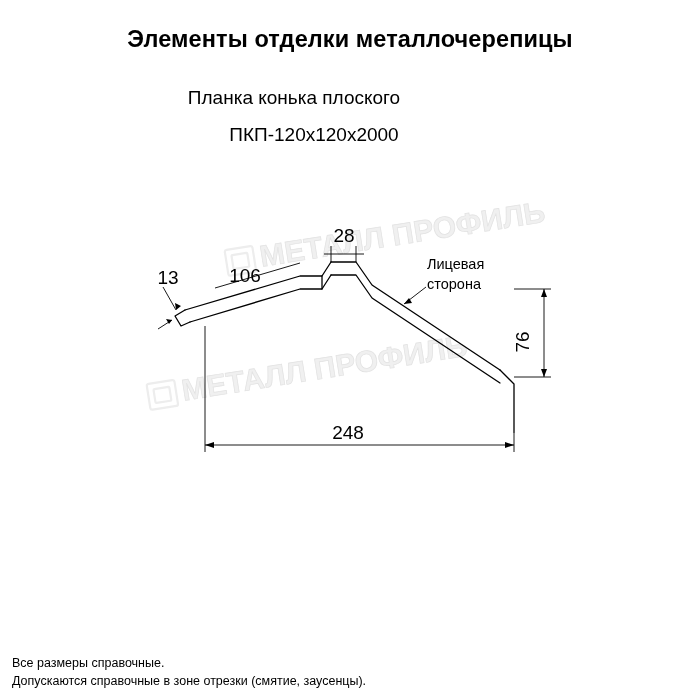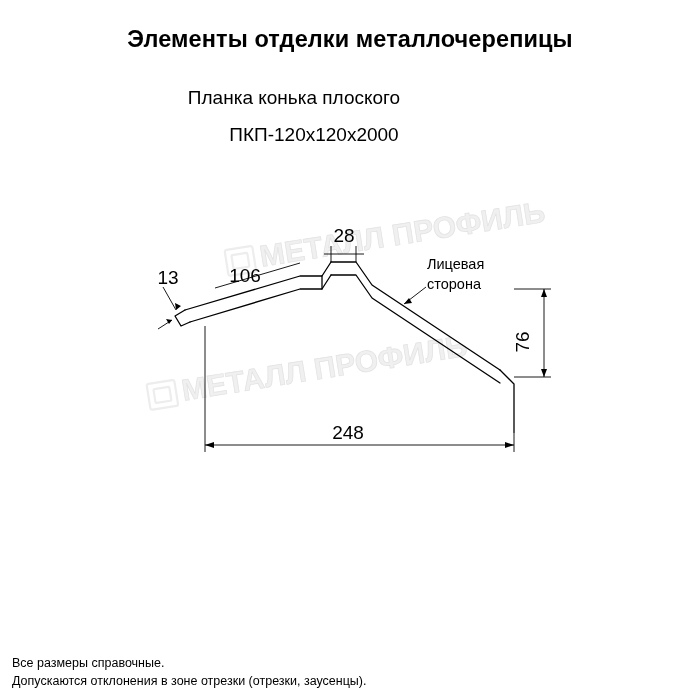--- a/index.html
+++ b/index.html
@@ -187,16 +187,16 @@
         <path d="M 205,275 l 9,-3 l 0,6 z" fill="#000" stroke="none"></path>
         <path d="M 514,275 l -9,-3 l 0,6 z" fill="#000" stroke="none"></path>
       </g>
       <text class="dim-label" x="348" y="269" text-anchor="middle">248</text>
 
     </svg>
   </div>
 
   <div class="footer">
     <div>Все размеры справочные.</div>
-    <div>Допускаются отклонения в зоне отрезки (отрезки, заусенцы).</div>
+    <div>Допускаются справочные в зоне отрезки (смятие, заусенцы).</div>
   </div>
 
 </div>
 
 </body></html>

